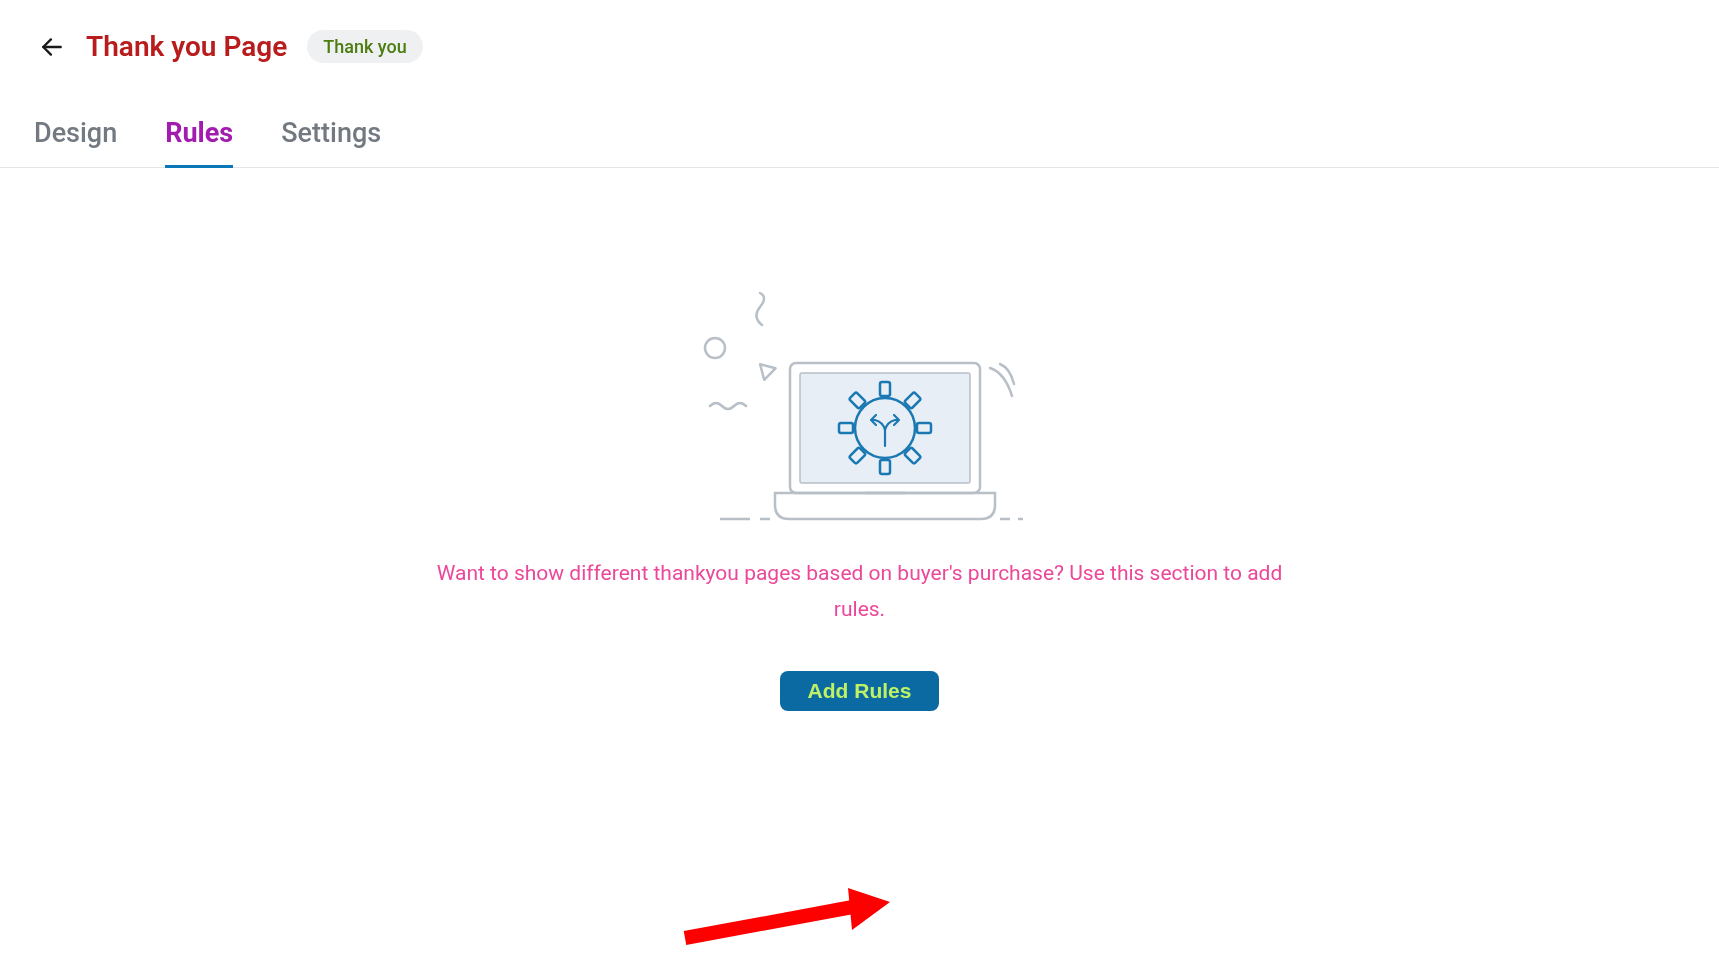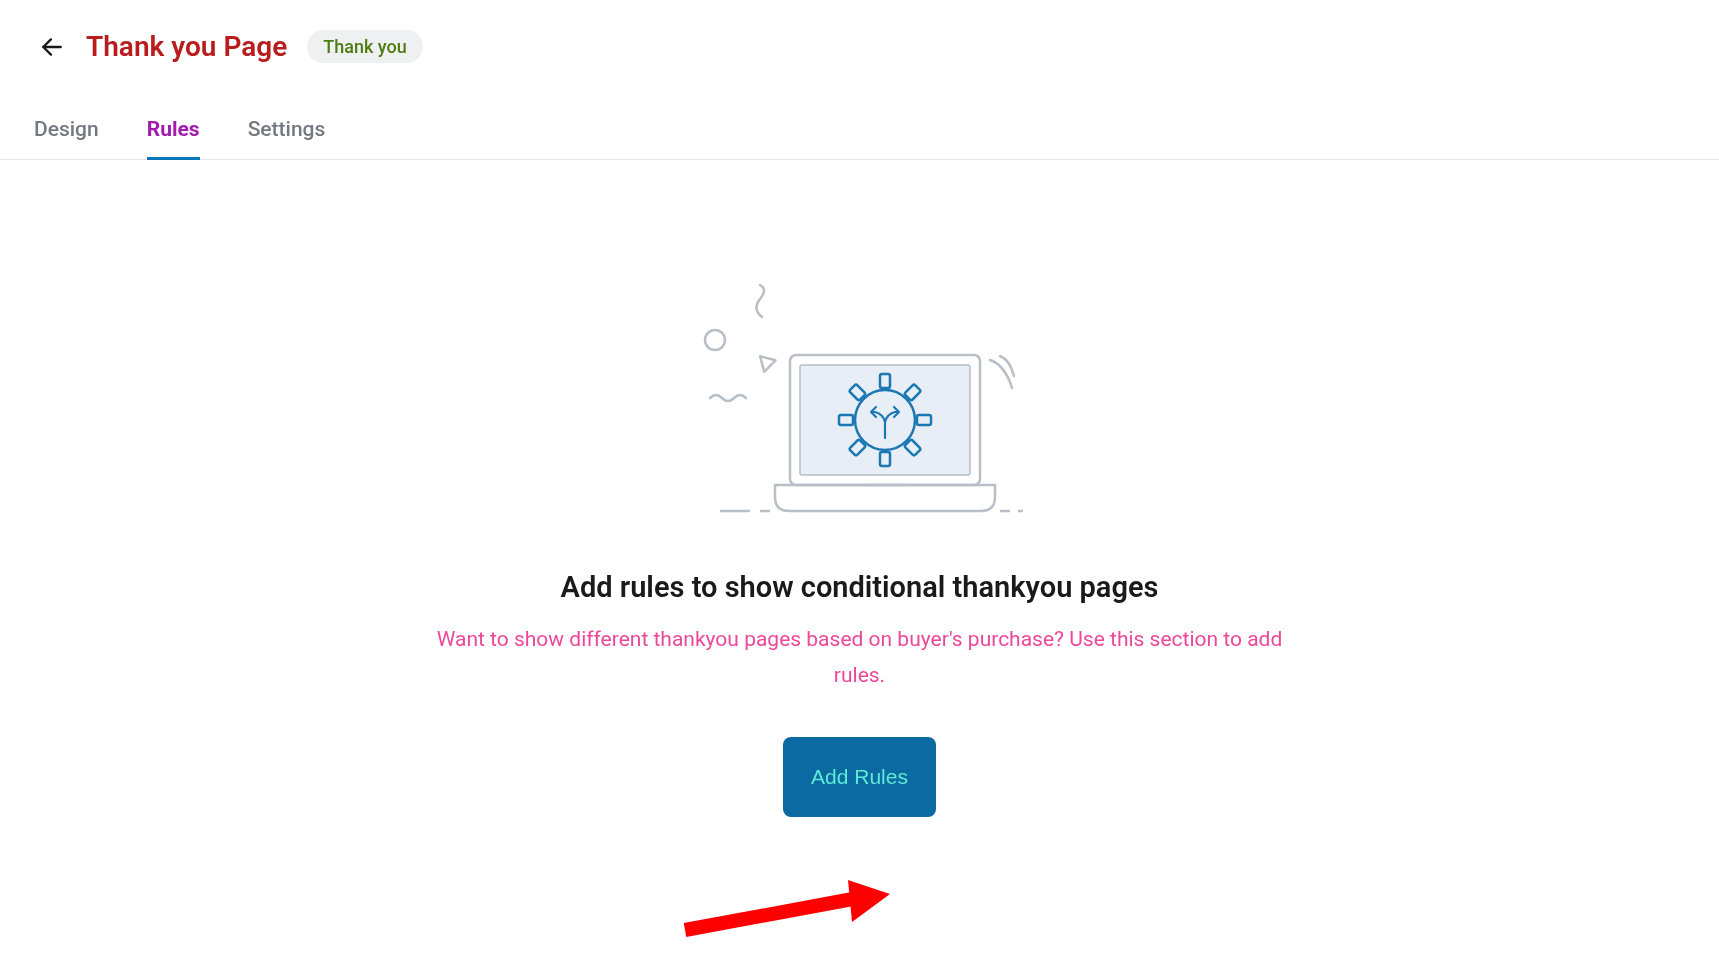--- a/index.html
+++ b/index.html
@@ -44,21 +44,21 @@
       border-radius: 20px;
     }
     .tabs {
       display: flex;
       gap: 48px;
       padding: 0 34px;
       border-bottom: 1px solid #e3e5e8;
       margin-top: 20px;
     }
     .tab {
-      font-size: 21px;
+      font-size: 27px;
       font-weight: 500;
       color: #737980;
       padding: 14px 0 16px 0;
       cursor: pointer;
       border-bottom: 3px solid transparent;
       margin-bottom: -1px;
     }
     .tab.active {
       color: #a21caf;
       border-bottom-color: #0a78b8;
@@ -85,24 +85,24 @@
     .empty-subtext {
       font-size: 21px;
       color: #ec4899;
       margin-top: 18px;
       text-align: center;
       line-height: 1.7;
       max-width: 900px;
     }
     .primary-btn {
       background: #0a6aa1;
-      color: #5eead4;
+      color: #bef264;
       font-size: 21px;
-      font-weight: 400;
-      padding: 28px 28px;
+      font-weight: 700;
+      padding: 8px 28px;
       border: none;
       border-radius: 8px;
       cursor: pointer;
       margin-top: 44px;
     }
     .annotation-arrow {
       position: absolute;
       left: 680px;
       top: 720px;
       pointer-events: none;
@@ -159,21 +159,20 @@
         <rect x="-5" y="-46" width="10" height="14" rx="2" transform="rotate(45)"></rect>
         <rect x="-5" y="32" width="10" height="14" rx="2" transform="rotate(45)"></rect>
         <rect x="-5" y="-46" width="10" height="14" rx="2" transform="rotate(-45)"></rect>
         <rect x="-5" y="32" width="10" height="14" rx="2" transform="rotate(-45)"></rect>
       </g>
 
       <path d="M 0 18 L 0 2 M 0 2 Q -2 -6 -10 -8 L -14 -8 M -14 -8 l 5 -5 M -14 -8 l 5 5 M 0 2 Q 2 -6 10 -8 L 14 -8 M 14 -8 l -5 -5 M 14 -8 l -5 5" fill="none" stroke="#1b78b3" stroke-width="2.2" stroke-linecap="round" stroke-linejoin="round"></path>
     </g>
   </svg>
 
-  <h2 class="empty-heading">Add rules to show conditional thankyou pages</h2>
   <p class="empty-subtext">Want to show different thankyou pages based on buyer's purchase? Use this section to add rules.</p>
   <button class="primary-btn">Add Rules</button>
 
   <svg class="annotation-arrow" width="210" height="70" viewBox="0 0 210 70">
     <defs>
       <marker id="arrhead" markerWidth="8" markerHeight="10" refX="6" refY="5" orient="auto">
         <polygon points="0 0, 8 5, 0 10" fill="#fd0000"></polygon>
       </marker>
     </defs>
     <line x1="5" y1="50" x2="178" y2="18" stroke="#fd0000" stroke-width="14"></line>

